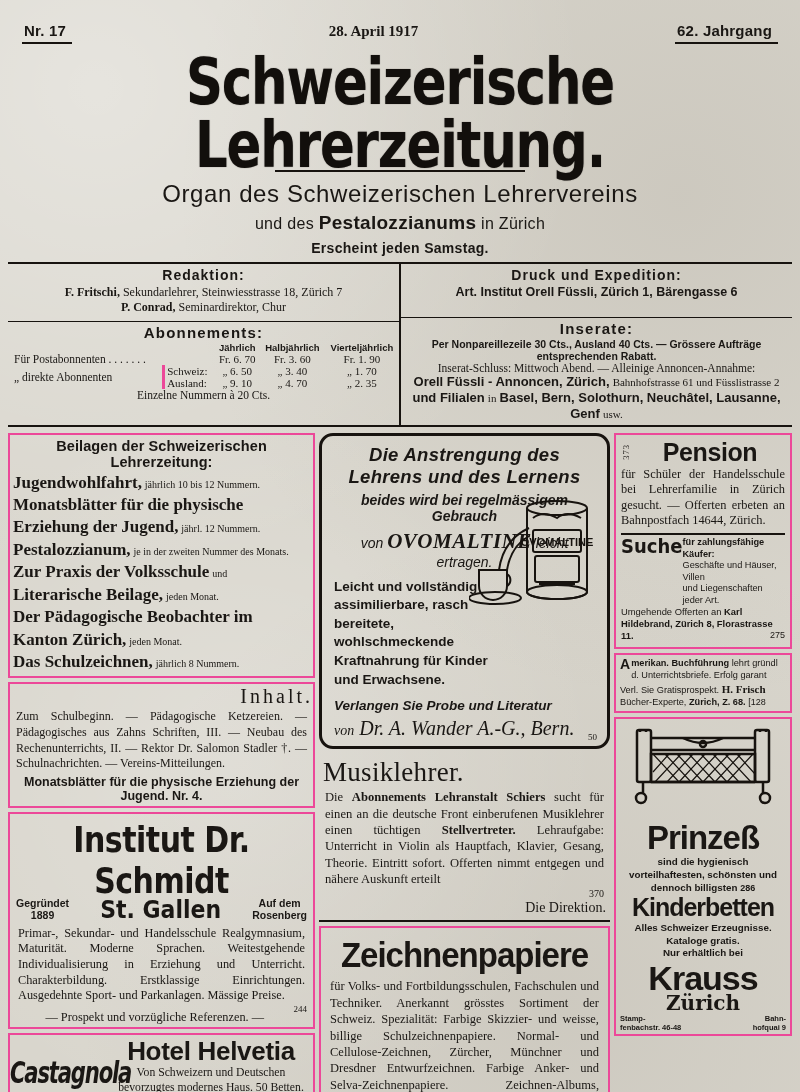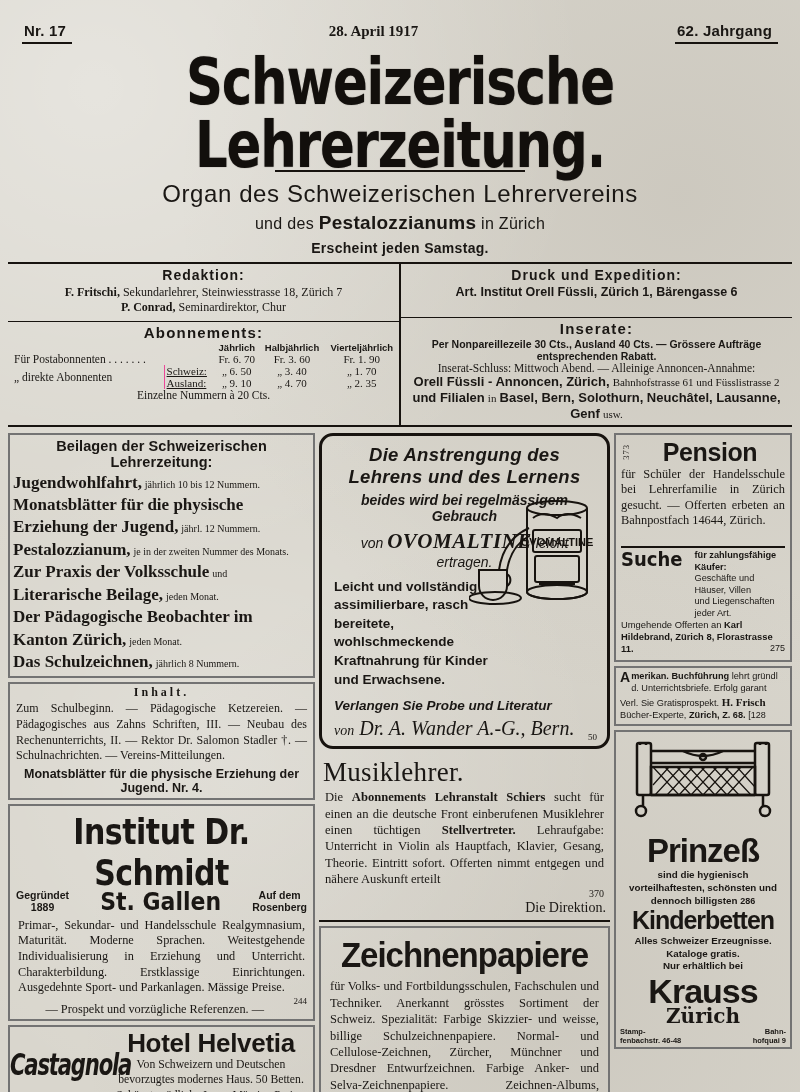--- a/index.html
+++ b/index.html
@@ -56,46 +56,46 @@
   .hr-thin{border-top:1px solid #17130f;margin:2px 0 0 0;}
   .ic-body b{font-weight:bold;}
   .abo-head{font-family:"Liberation Sans", sans-serif;font-weight:bold;font-size:15px;
     text-align:center;letter-spacing:1.2px;padding:2px 0 1px 0;}
   table.abo{width:100%;border-collapse:collapse;font-size:11px;}
   table.abo th{font-family:"Liberation Sans", sans-serif;font-size:9.5px;font-weight:bold;padding:0 2px;}
   table.abo td{padding:0 2px;white-space:nowrap;}
   table.abo td.lbl{text-align:left;font-size:11.5px;padding-left:6px;}
   table.abo td.num{text-align:center;}
   .abo-foot{text-align:center;font-size:11.5px;padding-bottom:3px;}
-  .brace{border-left:1px solid #ec4899;padding-left:5px;text-decoration:underline;}
+  .brace{border-left:3px solid #ec4899;padding-left:5px;}
 
   .ins-line1{font-family:"Liberation Sans", sans-serif;font-weight:bold;font-size:10.5px;text-align:center;}
   .ins-line2{font-size:11.5px;text-align:center;}
   .ins-line3{font-size:12.5px;text-align:center;}
   .ins-line3 b{font-family:"Liberation Sans", sans-serif;font-weight:bold;font-size:13px;}
   .ins-line3 .sm{font-size:11px;}
 
   
   .grid{display:flex;margin:6px 8px 0 8px;align-items:flex-start;}
   .colL{width:307px;}
   .colM{flex:1;}
   .colR{width:178px;}
 
-  .box{border:2px solid #737373;margin-bottom:4px;background:transparent;}
+  .box{border:2px solid #ec4899;margin-bottom:4px;background:transparent;}
   .boxin{padding:4px 6px;}
 
   
   .beil-head{font-family:"Liberation Sans", sans-serif;font-weight:bold;font-size:14.5px;
     text-align:center;padding:3px 0 2px 0;letter-spacing:.1px;}
   .beil-list{font-size:11.5px;line-height:1.32;padding:0 3px 3px 3px;}
   .beil-list .t{font-family:Liberation Serif, serif;font-weight:bold;font-size:17px;}
   .beil-list .s{font-size:10px;}
 
-  .inhalt-head{font-family:"Liberation Serif", serif;font-weight:bold;font-size:12px;
-    text-align:center;letter-spacing:3px;padding:1px 0 0 0;}
+  .inhalt-head{font-family:"Liberation Serif", serif;font-weight:normal;font-size:20px;
+    text-align:right;letter-spacing:3px;padding:1px 0 0 0;}
   .inhalt-body{font-size:12px;line-height:1.3;text-align:justify;padding:1px 6px 2px 6px;}
   .inhalt-foot{font-family:"Liberation Sans", sans-serif;font-weight:bold;font-size:12.5px;
     text-align:center;padding:1px 0 3px 0;}
 
   
   .ovo{border:3px solid #17130f;border-radius:14px;padding:8px 12px 6px 12px;position:relative;min-height:180px;}
   .ovo .l1{font-style:italic;font-family:"Liberation Sans", sans-serif;font-weight:bold;font-size:18.5px;text-align:center;letter-spacing:.3px;}
   .ovo .l2{font-style:italic;font-family:"Liberation Sans", sans-serif;font-weight:bold;font-size:14px;text-align:center;margin-top:4px;}
   .ovo .l3{font-style:italic;font-family:"Liberation Sans", sans-serif;font-size:14px;text-align:center;margin-top:5px;}
   .ovo .l3 b{font-size:21px;font-family:"Liberation Serif",serif;font-style:italic;letter-spacing:.5px;}
@@ -119,21 +119,21 @@
   .musik-b{font-size:12.6px;line-height:1.3;text-align:justify;padding:0 2px 0 2px;}
   .musik-b b{font-weight:bold;}
   .musik-f{text-align:right;font-family:"Liberation Serif", serif;font-weight:normal;font-size:14px;}
 
   
   .pension-head{display:flex;align-items:center;}
   .vnum{writing-mode:vertical-rl;transform:rotate(180deg);font-size:8.5px;margin-right:4px;letter-spacing:1px;}
   .pension-t{font-family:"Liberation Sans", sans-serif;font-weight:bold;font-size:25px;flex:1;text-align:center;letter-spacing:-.4px;}
   .pension-b{font-size:12.4px;line-height:1.26;text-align:justify;}
 
-  .suche-row{display:flex;align-items:flex-start;gap:12px;border-top:2px solid #17130f;padding-top:2px;margin-top:17px;}
+  .suche-row{display:flex;align-items:flex-start;gap:0;border-top:2px solid #17130f;padding-top:2px;margin-top:4px;}
   .suche-w{font-family:"DejaVu Sans", sans-serif;font-weight:bold;font-size:18px;transform:scaleY(1.1);line-height:1;}
   .suche-t{font-family:"Liberation Sans", sans-serif;font-size:9.2px;line-height:1.25;font-weight:bold;}
   .suche-t .n{font-weight:normal;}
   .suche-f{font-family:"Liberation Sans", sans-serif;font-size:9.4px;font-weight:bold;line-height:1.3;}
   .suche-f .n{font-weight:normal;}
 
   .amer{font-family:"Liberation Sans", sans-serif;font-size:9.2px;line-height:1.3;}
   .amer .big{font-size:14px;font-weight:bold;float:left;line-height:.9;padding-right:1px;}
   .amer b{font-weight:bold;}
   .amer .nm{font-family:"Liberation Serif",serif;font-weight:bold;font-size:11px;}

